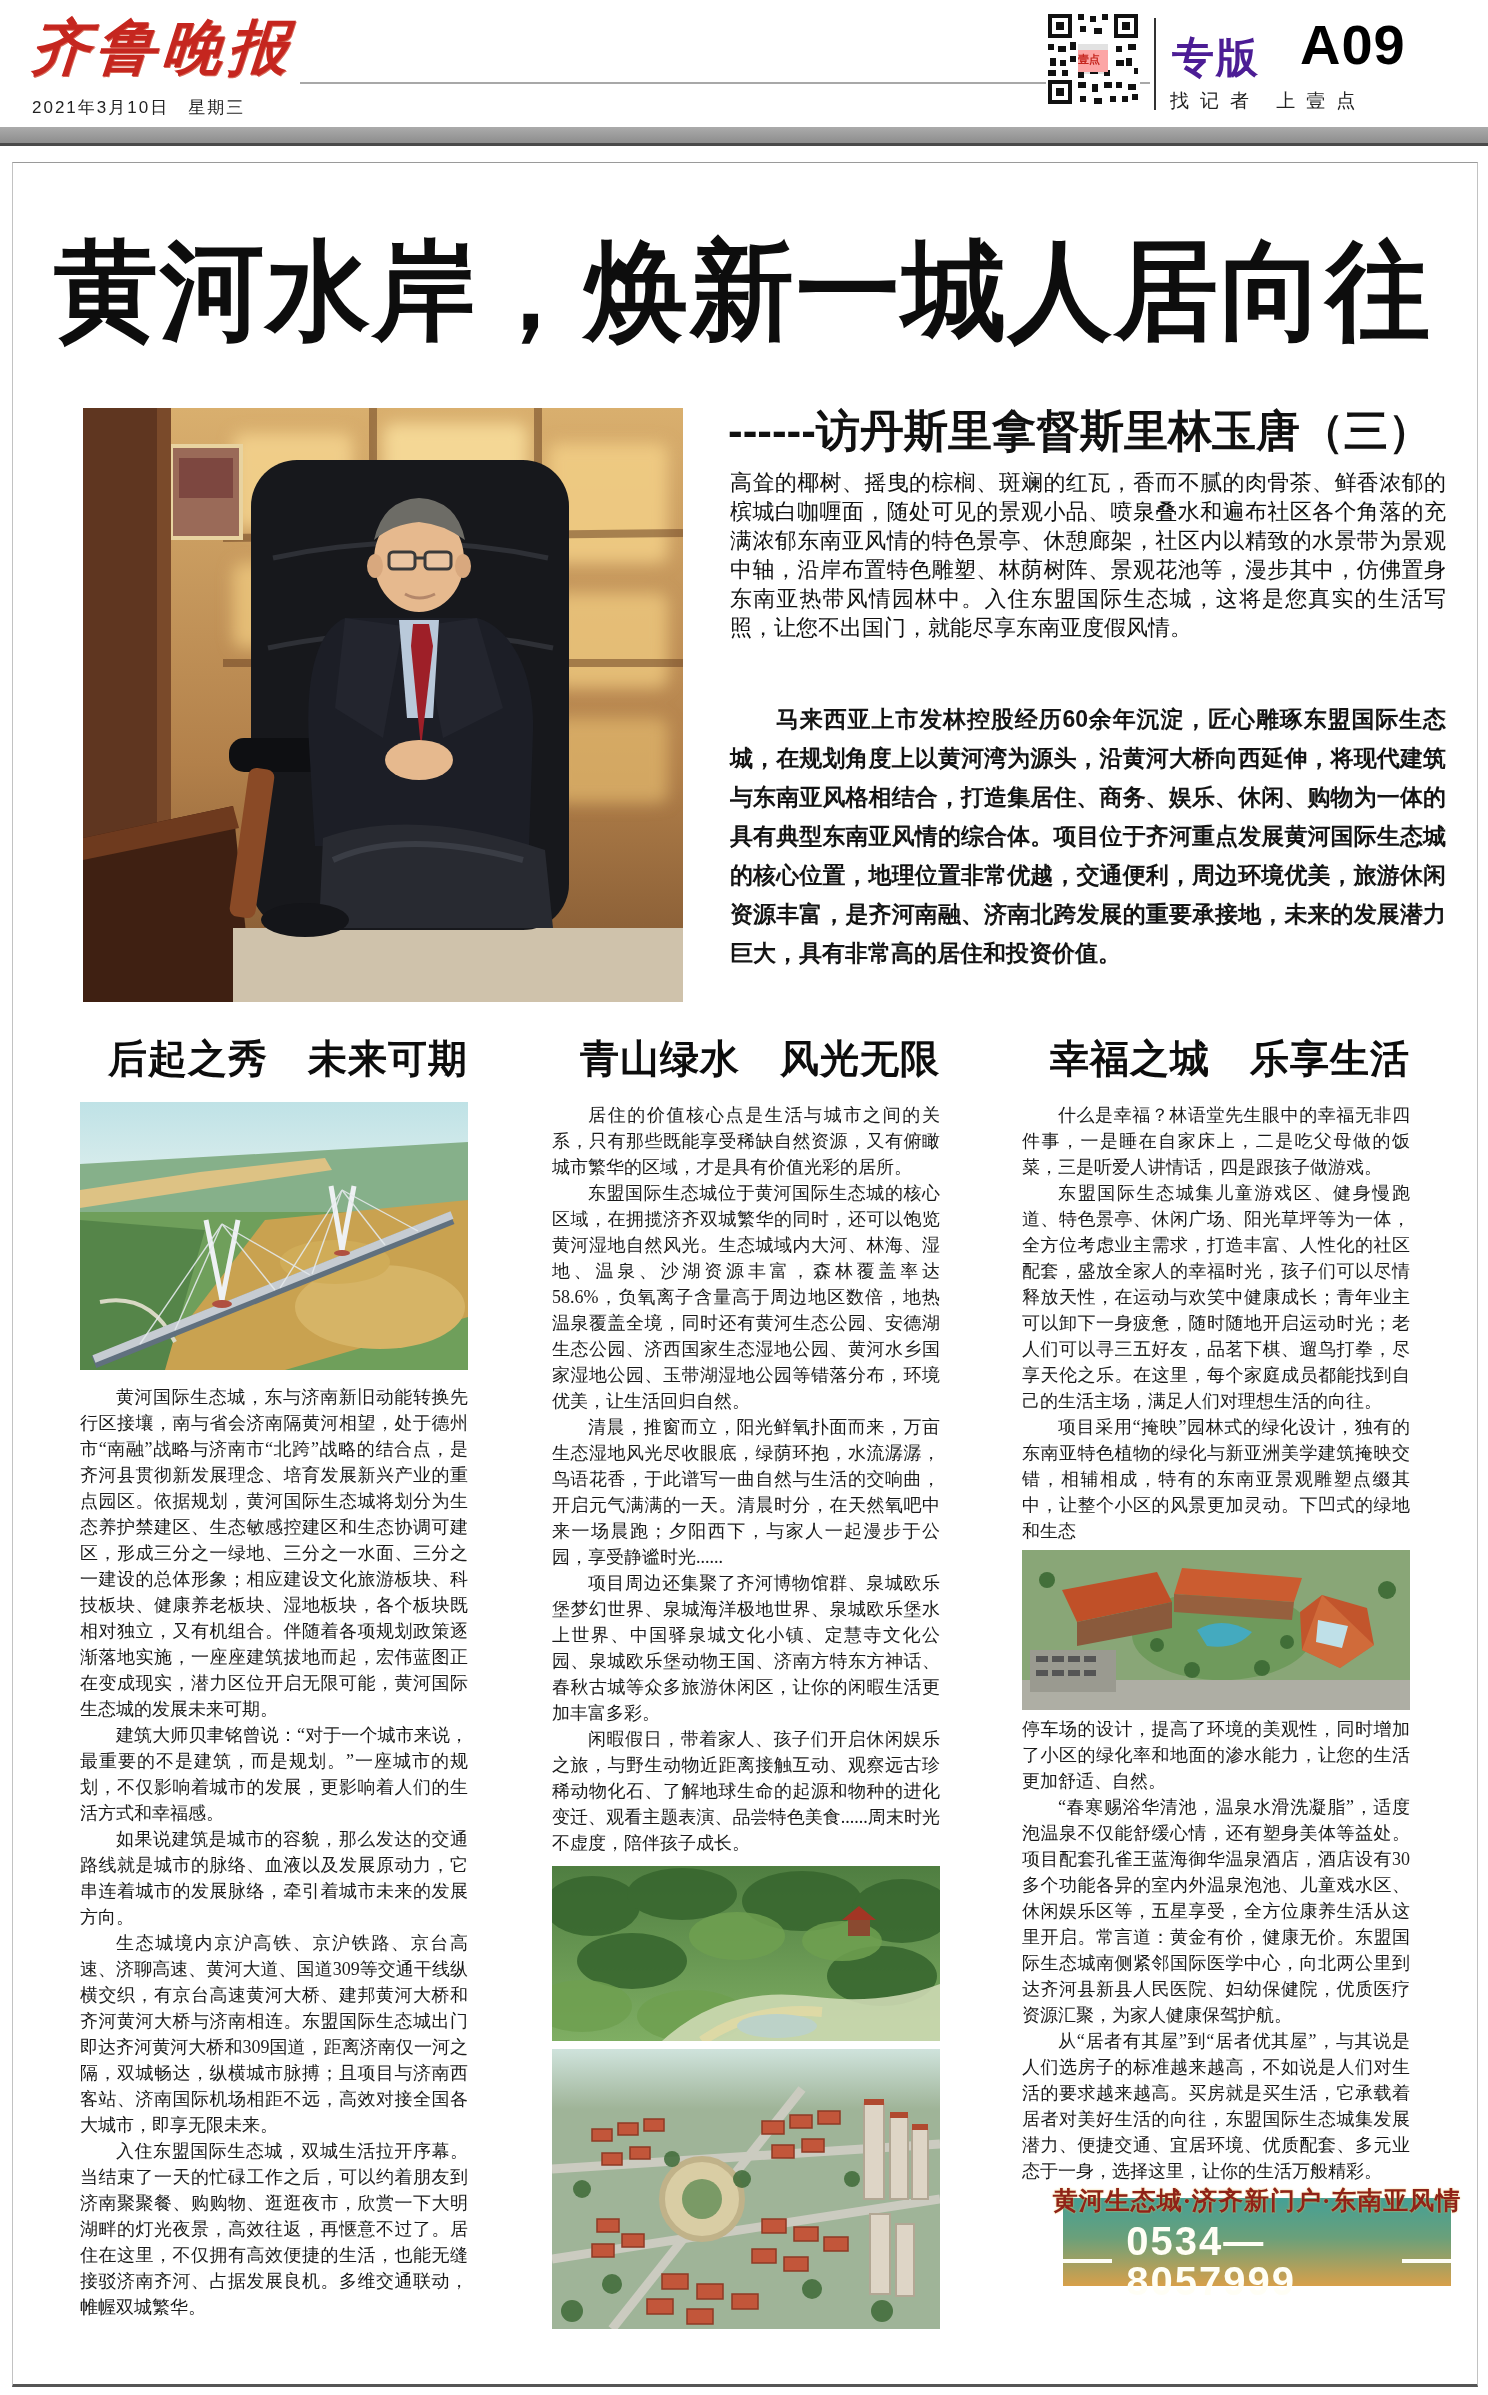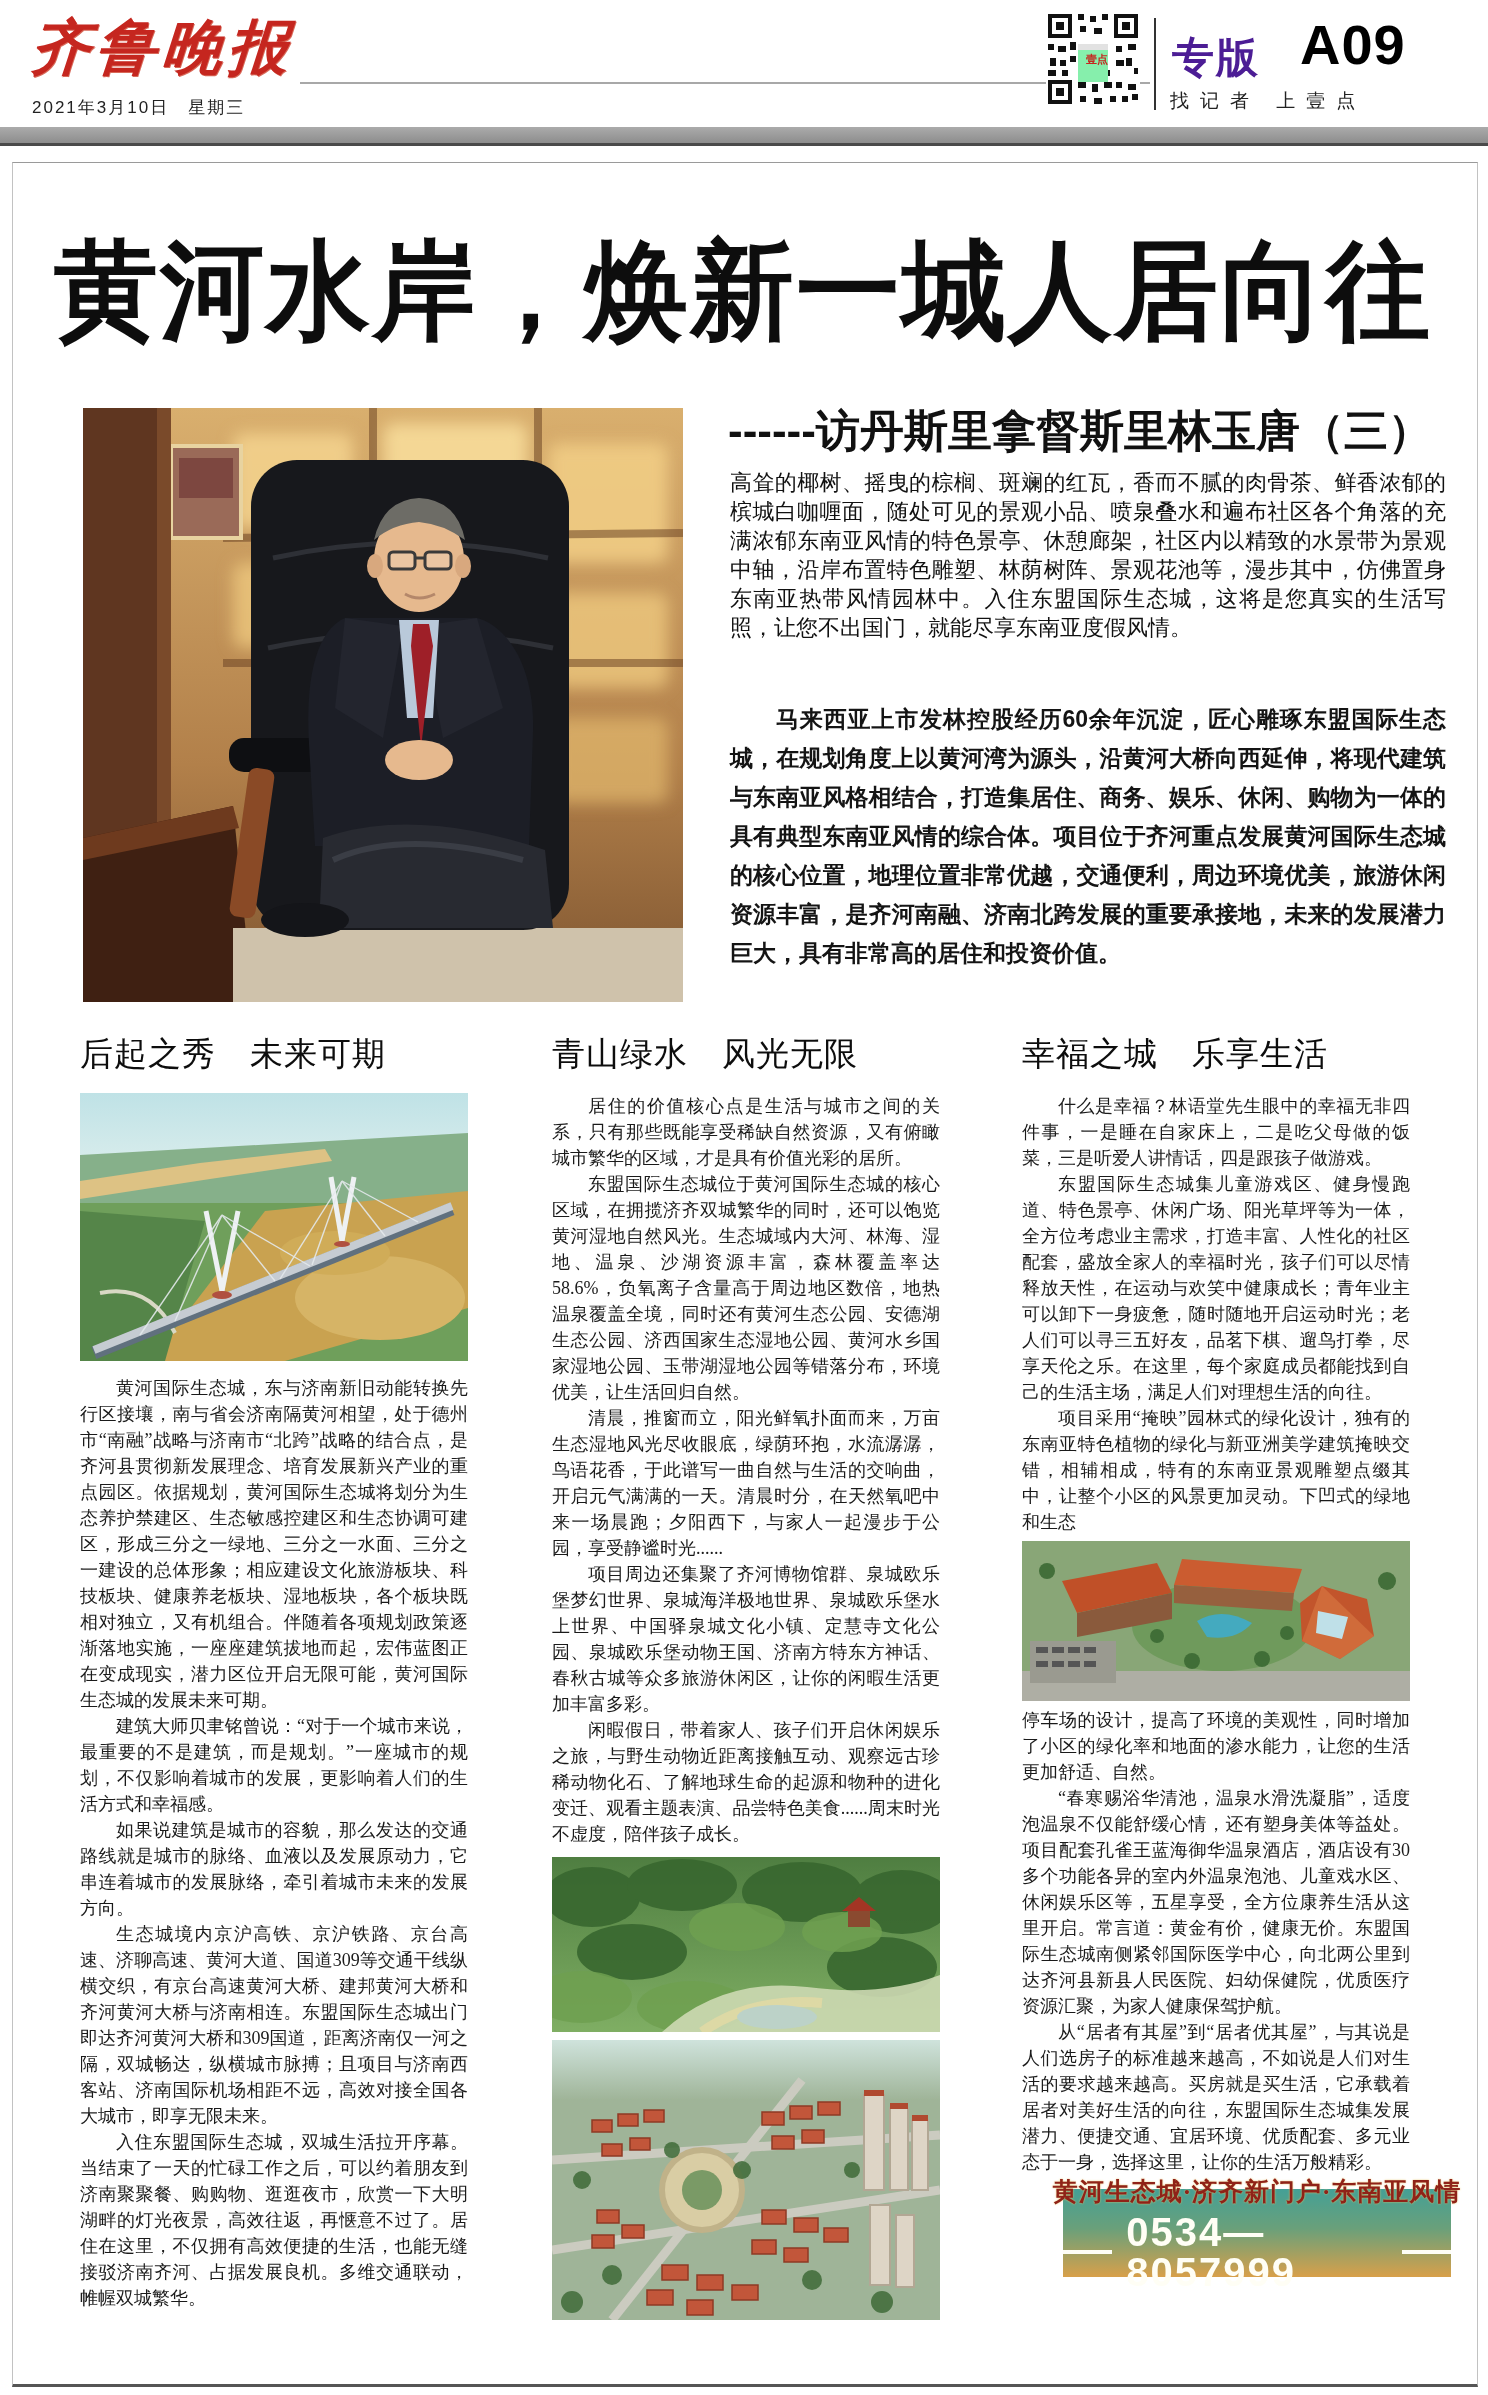--- a/index.html
+++ b/index.html
@@ -8,22 +8,22 @@
 
   
   .logo{position:absolute;left:30px;top:8px;font-size:60px;font-weight:900;font-style:italic;
         color:#c5261f;letter-spacing:6px;transform:skewX(-4deg);
         font-family:"Liberation Serif", serif;text-shadow:1px 1px 0 #d86a5a;}
   .dateline{position:absolute;left:32px;top:96px;font-size:17px;color:#222;
         font-family:"Liberation Sans", sans-serif;letter-spacing:2px;}
   .mast-rule{position:absolute;left:300px;top:82px;width:850px;height:2px;background:#a8a8a8;}
   .qr{position:absolute;left:1046px;top:12px;width:94px;height:94px;background:#fff;}
   .qr svg{display:block;}
-  .qr-label{position:absolute;left:32px;top:38px;width:30px;height:32px;background:#86efac;
-        color:#c5261f;font-size:11px;font-weight:700;text-align:right;line-height:18px;
+  .qr-label{position:absolute;left:32px;top:38px;width:30px;height:22px;background:#fca5a5;
+        color:#c5261f;font-size:11px;font-weight:700;text-align:left;line-height:18px;
         font-family:"Liberation Sans", sans-serif;}
   .mast-divider{position:absolute;left:1154px;top:18px;width:2px;height:92px;background:#333;}
   .section-label{position:absolute;left:1172px;top:30px;font-size:42px;font-weight:900;
         font-family:Liberation Mono, monospace;color:#4c1d95;letter-spacing:2px;}
   .page-number{position:absolute;left:1300px;top:12px;font-size:56px;font-weight:900;
         font-family:"Liberation Sans", sans-serif;color:#000000;letter-spacing:1px;}
   .mast-slogan{position:absolute;left:1170px;top:88px;width:300px;font-size:19px;color:#222;
         font-family:"Liberation Sans", sans-serif;letter-spacing:11px;white-space:nowrap;}
   .gray-bar{position:absolute;left:0;top:127px;width:1488px;height:16px;
         background:linear-gradient(#ababab,#8d8d8d);border-bottom:3px solid #4a4a4a;}
@@ -46,22 +46,22 @@
   
   .intro-lead{position:absolute;left:730px;top:468px;width:716px;font-size:22px;line-height:29px;
         text-align:justify;color:#111;font-family:"Liberation Serif", serif;}
   .intro-bold{position:absolute;left:730px;top:700px;width:716px;font-size:23px;line-height:39px;
         font-weight:700;text-align:justify;color:#141414;text-indent:2em;
         font-family:"Liberation Sans", sans-serif;}
 
   
   .col{position:absolute;top:1032px;width:388px;}
   .col1{left:80px;} .col2{left:552px;} .col3{left:1022px;}
-  .col-heading{font-size:33px;font-weight:400;font-family:"Liberation Sans", sans-serif;
-        text-align:left;color:#0d0d0d;letter-spacing:1px;margin:0 0 16px 0;}
+  .col-heading{font-size:39px;font-weight:700;font-family:"Liberation Sans", sans-serif;
+        text-align:right;color:#0d0d0d;letter-spacing:1px;margin:0 0 16px 0;}
   .col p{margin:0;font-size:18px;line-height:26px;text-align:justify;text-indent:2em;
         color:#1a1a1a;}
   .col p.noindent{text-indent:0;}
   .figure{width:388px;overflow:hidden;line-height:0;}
   .fig-bridge{height:268px;margin:6px 0 14px 0;}
   .fig-park{height:175px;margin:10px 0 0 0;}
   .fig-aerial{height:280px;margin:8px 0 0 0;}
   .fig-resort{height:160px;margin:6px 0 6px 0;}
 
   

